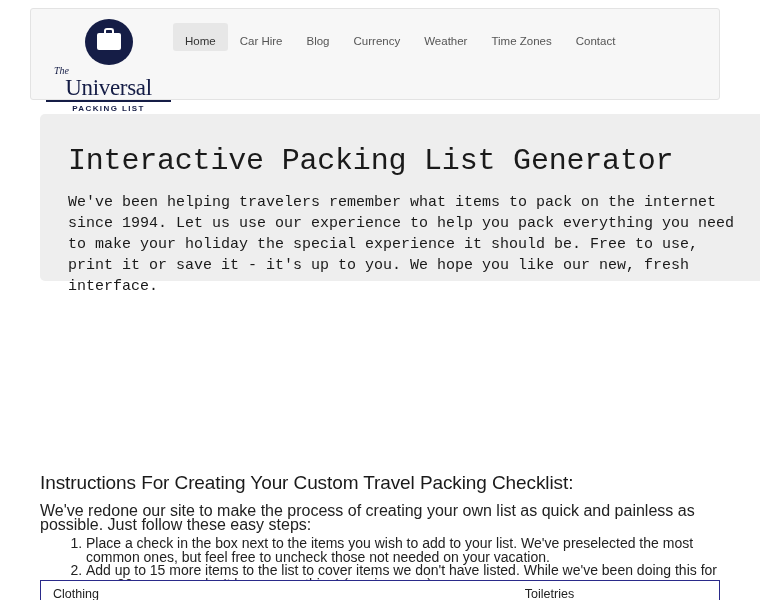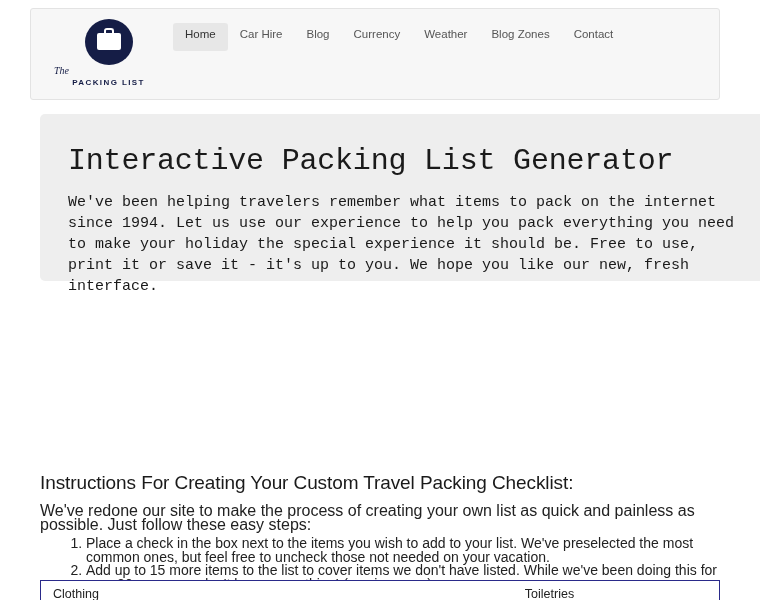--- a/index.html
+++ b/index.html
@@ -87,21 +87,21 @@
   .nav {
     position: absolute;
     left: 142px; top: 14px;
     height: 28px;
     display: flex;
     align-items: stretch;
   }
   .nav-item {
     font-size: 11.5px;
     color: #555555;
-    padding: 4px 12px;
+    padding: 11px 12px;
     line-height: 14px;
     white-space: nowrap;
     cursor: pointer;
   }
   .nav-item.active {
     background: #e7e7e7;
     color: #333333;
     border-radius: 3px;
   }
 
@@ -191,30 +191,31 @@
 
   <div class="header">
 
     <div class="logo">
       <div class="logo-mark">
         <div class="logo-circle"></div>
         <div class="logo-handle"></div>
         <div class="logo-case"></div>
       </div>
       <div class="logo-the">The</div>
+      <div class="logo-main">Universal</div>
       <div class="logo-sub">PACKING LIST</div>
     </div>
 
     <div class="nav">
       <div class="nav-item active">Home</div>
       <div class="nav-item">Car Hire</div>
       <div class="nav-item">Blog</div>
       <div class="nav-item">Currency</div>
       <div class="nav-item">Weather</div>
-      <div class="nav-item">Blog Zones</div>
+      <div class="nav-item">Time Zones</div>
       <div class="nav-item">Contact</div>
     </div>
   </div>
 
   <div class="hero">
     <h1>Interactive Packing List Generator</h1>
     <p>We've been helping travelers remember what items to pack on the internet since 1994.  Let us use our experience to help you pack everything you need to make your holiday the special experience it should be.  Free to use, print it or save it - it's up to you. We hope you like our new, fresh interface.</p>
   </div>
 
   <div class="instructions">

